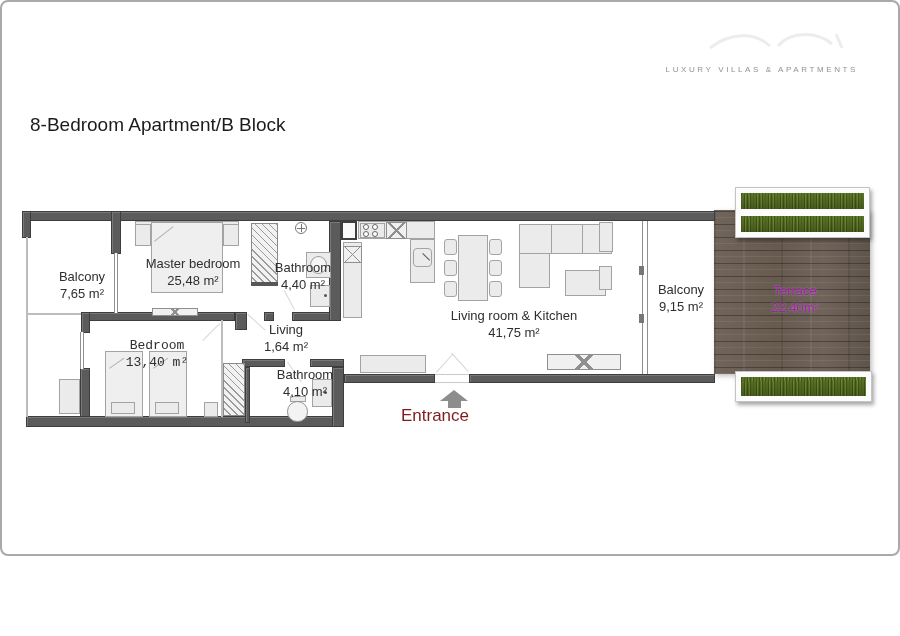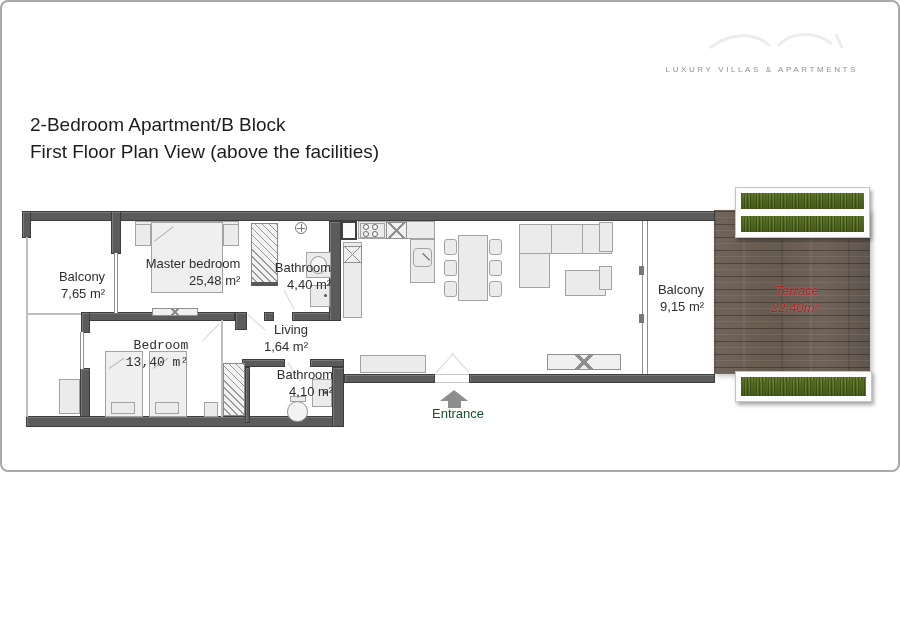--- a/index.html
+++ b/index.html
@@ -1,16 +1,16 @@
 <!DOCTYPE html>
 <html><head>
 <meta charset="utf-8">
 <style>
   html,body{margin:0;padding:0;background:#fff;}
-  .page{position:relative;width:900px;height:472px;box-sizing:border-box;
+  .page{position:relative;width:900px;height:556px;box-sizing:border-box;
         border:2px solid #a9a9a9;border-radius:8px;background:#fff;overflow:hidden;
         font-family:"Liberation Sans",sans-serif;}
   
   .title{position:absolute;left:28px;top:109px;font-size:19px;line-height:27px;
          color:#1c1c1c;font-weight:400;}
   .tagline{position:absolute;right:40px;top:63px;font-size:8px;letter-spacing:2.6px;
            color:#919191;white-space:nowrap;}
   .ghost{position:absolute;right:48px;top:24px;opacity:.13;}
   
   .w{position:absolute;background:#5b5b5b;border:1px solid #3d3d3d;box-sizing:border-box;
@@ -21,65 +21,64 @@
   .f{position:absolute;background:#ebebeb;border:1px solid #a3a3a3;box-sizing:border-box;}
   .soft{background:#efefef;}
   .hatch{position:absolute;border:1px solid #8a8a8a;box-sizing:border-box;background:
          repeating-linear-gradient(45deg,#f2f2f2 0 4px,#9a9a9a 4px 5px);}
   .xbox{position:absolute;background-color:#f0f0f0;border:1px solid #8f8f8f;box-sizing:border-box;
         background-image:linear-gradient(45deg,transparent 47%,#8f8f8f 47%,#8f8f8f 53%,transparent 53%),
                          linear-gradient(135deg,transparent 47%,#8f8f8f 47%,#8f8f8f 53%,transparent 53%);}
   .sw{position:absolute;height:1px;background:#cfcfcf;transform-origin:0 0;opacity:.85;}
   .dot{position:absolute;width:3px;height:3px;background:#555;border-radius:50%;}
   .burner{position:absolute;width:6px;height:6px;border:1px solid #666;border-radius:50%;background:#fff;box-sizing:border-box;}
-  .rlabel{position:absolute;transform:translateX(-50%);text-align:right;color:#2f2f2f;
+  .rlabel{position:absolute;transform:translateX(-50%);text-align:center;color:#2f2f2f;
           font-size:13px;line-height:17px;white-space:nowrap;}
   
   .deck{position:absolute;left:712px;top:208px;width:156px;height:164px;
         background-color:#6b5e53;box-shadow:2px 2px 5px rgba(0,0,0,.25);
         background-image:
           repeating-linear-gradient(0deg,rgba(255,255,255,.07) 0 1px,rgba(0,0,0,0) 1px 6px,rgba(0,0,0,.30) 6px 7px,rgba(0,0,0,0) 7px 13px),
           repeating-linear-gradient(90deg,rgba(0,0,0,.10) 0 2px,transparent 2px 29px,rgba(255,255,255,.06) 29px 31px,transparent 31px 67px),
           linear-gradient(90deg,#71645a,#675a4f 40%,#70635a 70%,#5f544b);}
   .planter{position:absolute;background:#fcfcfc;border:1px solid #c4c4c4;box-sizing:border-box;
            padding:5px;box-shadow:2px 3px 4px rgba(0,0,0,.35);}
   .grass{width:100%;background-color:#4f661d;
          background-image:
            repeating-linear-gradient(90deg,rgba(20,40,0,.38) 0 1px,transparent 1px 3px),
            repeating-linear-gradient(88deg,rgba(235,255,190,.14) 0 1px,transparent 1px 4px),
            linear-gradient(180deg,#5c7526,#46591a);}
-  .terr-label{color:#b91c1c;text-shadow:0 0 2px rgba(255,255,255,.4);font-style:italic;}
+  .terr-label{color:#a21caf;text-shadow:0 0 2px rgba(255,255,255,.4);}
   
   .ent-tri{position:absolute;left:438px;top:388px;width:0;height:0;
            border-left:14px solid transparent;border-right:14px solid transparent;
            border-bottom:11px solid #8d8d8d;}
   .ent-stem{position:absolute;left:446px;top:399px;width:13px;height:7px;background:#8d8d8d;}
-  .ent-label{position:absolute;left:456px;top:404px;transform:translateX(-50%);
-             font-size:13px;color:#14532d;}
+  .ent-label{position:absolute;left:433px;top:404px;transform:translateX(-50%);
+             font-size:17px;color:#7f1d1d;}
   .lamp{position:absolute;left:293px;top:220px;width:12px;height:12px;border:1px solid #777;
         border-radius:50%;box-sizing:border-box;
         background:linear-gradient(#777 0 0) center/1px 8px no-repeat,
                    linear-gradient(#777 0 0) center/8px 1px no-repeat;}
   .oval{position:absolute;border:1px solid #9a9a9a;border-radius:50%;background:#f6f6f6;box-sizing:border-box;}
   .divider{position:absolute;top:0;bottom:0;width:1px;background:#a3a3a3;}
   .fold{position:absolute;height:1px;background:#b0b0b0;transform-origin:0 0;}
 </style>
 </head>
 <body>
 
 <div class="page">
 
   <svg class="ghost" width="150" height="32" viewBox="0 0 150 32">
     <path d="M10 22 C 30 6, 55 6, 70 20 M 78 20 C 92 4, 118 6, 132 18 M136 8 l6 14" stroke="#777" stroke-width="3" fill="none"></path>
   </svg>
   <div class="tagline">LUXURY VILLAS &amp; APARTMENTS</div>
 
   <div class="title">
-    <div>2-Bedroom Apartment/B Block</div>
-    <div>First Floor Plan View (above the facilities)</div>
+    <div>8-Bedroom Apartment/B Block</div>
   </div>
 
   <div class="deck"></div>
   <div class="planter" style="left:733px;top:185px;width:135px;height:51px;">
     <div class="grass" style="height:16px;"></div>
     <div style="height:7px;"></div>
     <div class="grass" style="height:16px;"></div>
   </div>
   <div class="planter" style="left:733px;top:369px;width:137px;height:31px;">
     <div class="grass" style="height:19px;"></div>
@@ -203,20 +202,24 @@
       <div>13,40 m²</div>
   </div>
   <div class="rlabel" style="left:284px;top:319px;">
     <div>Living</div>
       <div>1,64 m²</div>
   </div>
   <div class="rlabel" style="left:303px;top:364px;">
     <div>Bathroom</div>
       <div>4,10 m²</div>
   </div>
+  <div class="rlabel" style="left:512px;top:305px;">
+    <div>Living room &amp; Kitchen</div>
+      <div>41,75 m²</div>
+  </div>
   <div class="rlabel" style="left:679px;top:279px;">
     <div>Balcony</div>
       <div>9,15 m²</div>
   </div>
   <div class="rlabel terr-label" style="left:793px;top:280px;">
     <div>Terrace</div>
       <div>22,40m²</div>
   </div>
 
   <div class="ent-tri"></div>

